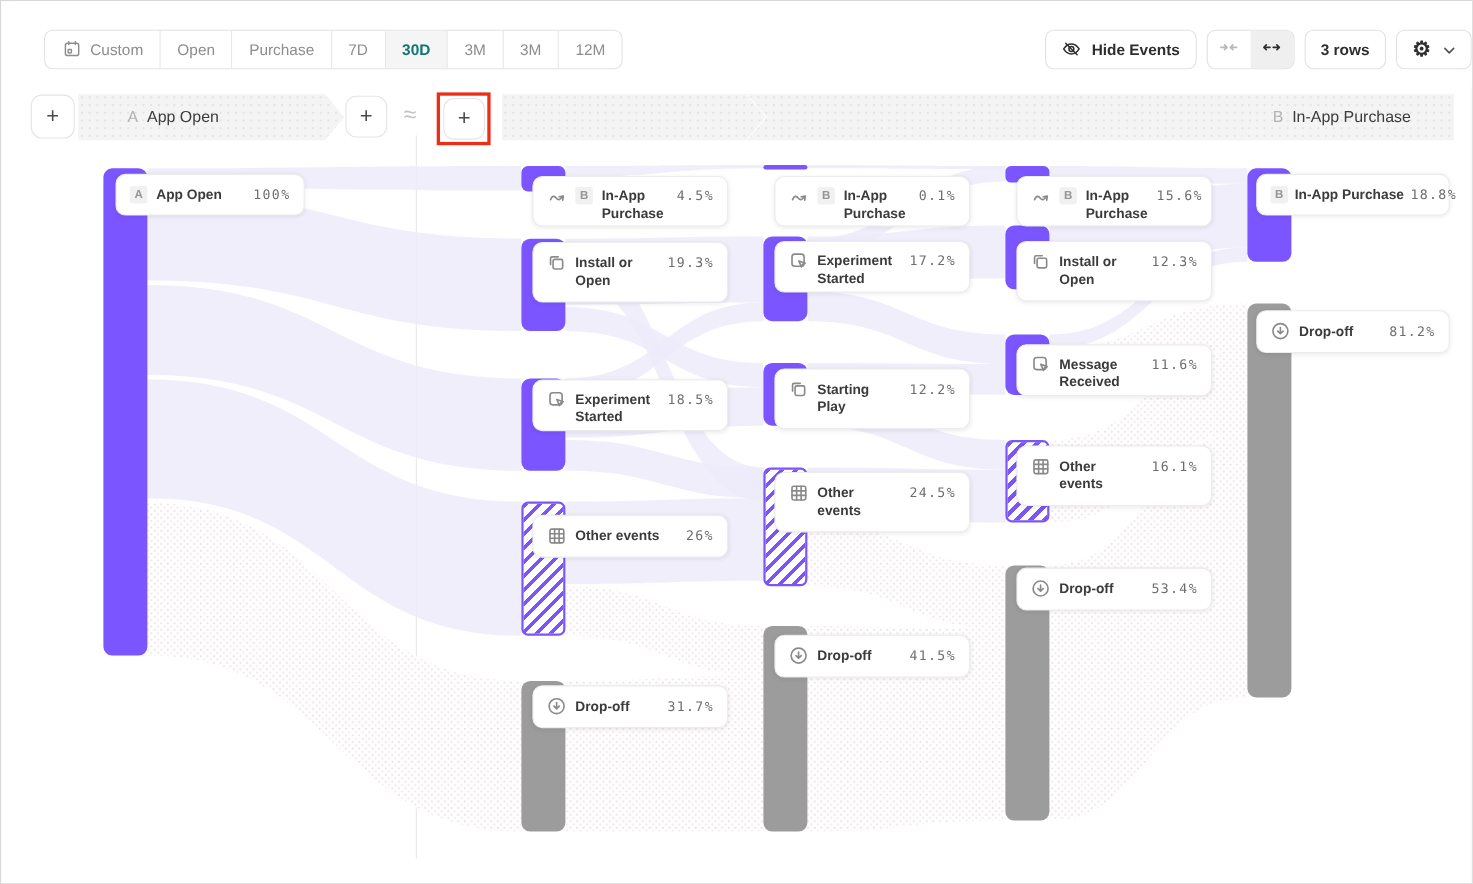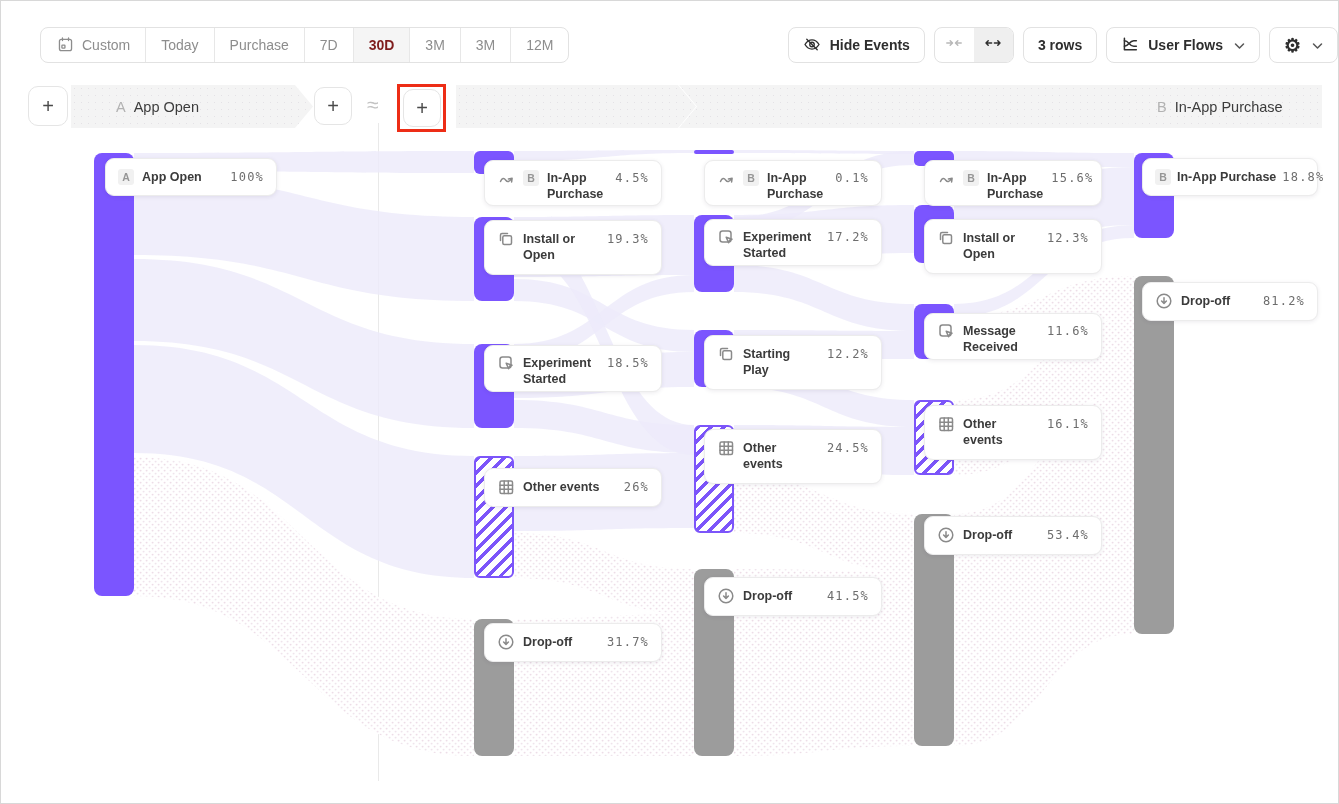--- a/index.html
+++ b/index.html
@@ -4,21 +4,21 @@
 <style>
   * { margin:0; padding:0; box-sizing:border-box; }
   html,body { width:1339px; height:804px; font-family:"Liberation Sans",sans-serif; background:#fff; }
   .frame { position:relative; width:1339px; height:804px; background:#fff; border:1px solid #d8d8d8; overflow:hidden; }
 
   
   .toolbar { position:absolute; left:12px; top:0; width:100%; height:78px; background:#fff;text-align:center; }
   .seg-dates { position:absolute; left:27px; top:26px; display:inline-flex; border:1px solid #e2e2e2; border-radius:8px; overflow:hidden; height:36px; background:#fff; }
   .seg-dates .seg { display:flex; align-items:center; gap:8px; padding:0 15px; font-size:14px; color:#8d8d8d; border-left:1px solid #e7e7e7; cursor:pointer; white-space:nowrap; }
   .seg-dates .seg:first-child { border-left:none; }
-  .seg-dates .seg.sel { background:#f5f5f5; color:#7f1d1d; font-weight:700; }
+  .seg-dates .seg.sel { background:#f5f5f5; color:#0f766e; font-weight:700; }
   .tb-right { position:absolute; right:12px; top:26px; display:flex; gap:9px; align-items:center; }
   .tb-btn { display:flex; align-items:center; gap:9px; height:36px; padding:12px 14px; border:1px solid #e2e2e2; border-radius:8px; background:#fff; font-size:14px; font-weight:600; color:#2e2e2e; cursor:pointer; white-space:nowrap; }
   .seg-arrows { display:flex; height:36px; border:1px solid #e2e2e2; border-radius:8px; overflow:hidden; background:#fff; }
   .seg-arrows .cell { width:39px; display:flex; align-items:center; justify-content:center; cursor:pointer; }
   .seg-arrows .cell.sel { background:#efefef; }
   .chev { margin-left:2px; }
 
   
   .steps { position:absolute; left:0; top:84px; width:100%; height:44px; }
   .plus-btn { position:absolute; width:40px; height:40px; border:1px solid #e5e5e5; border-radius:10px; background:#fff; display:flex; align-items:center; justify-content:center; font-size:20px; color:#4a4a4a; cursor:pointer; line-height:1; }
@@ -64,21 +64,21 @@
         <span class="nicon">
           <svg width="17" height="17" viewBox="0 0 18 18" style="stroke:#8d8d8d;fill:none;stroke-width:1.4;stroke-linecap:round;stroke-linejoin:round">
             <rect x="2.6" y="3.6" width="12.8" height="11.8" rx="2"></rect>
             <path d="M5.8 2 v2.8 M12.2 2 v2.8"></path>
             <rect x="5.2" y="9.6" width="3.2" height="3.2" rx="0.6"></rect>
           </svg>
         </span>
         <span>Custom</span>
       </div>
       <div class="seg">
-          <span>Today</span>
+          <span>Open</span>
         </div>
       <div class="seg">
           <span>Purchase</span>
         </div>
       <div class="seg">
           <span>7D</span>
         </div>
       <div class="seg sel">
           <span>30D</span>
         </div>
@@ -119,35 +119,20 @@
               <path d="M7.6 9 H2 M4.2 6.8 L2 9 L4.2 11.2 M10.4 9 H16 M13.8 6.8 L16 9 L13.8 11.2"></path>
             </svg>
           </span>
         </div>
       </div>
 
       <div class="tb-btn">
         <span>3 rows</span>
       </div>
 
-      <div class="tb-btn">
-        <span class="nicon ic-dark">
-          <svg width="19" height="19" viewBox="0 0 19 19" style="fill:none;stroke-width:1.6;stroke-linecap:round;stroke-linejoin:round">
-            <path d="M3.6 2.8 V15 H16.2"></path>
-            <path d="M3.6 5.6 C8.5 5.6 8.5 11.4 13.5 11.4 H16.2"></path>
-            <path d="M3.6 11.4 C8.5 11.4 8.5 5.6 13.5 5.6 H16.2"></path>
-          </svg>
-        </span>
-        <span>User Flows</span>
-        <span class="chev">
-          <svg width="11" height="8" viewBox="0 0 11 8" style="fill:none;stroke:#555;stroke-width:1.5;stroke-linecap:round;stroke-linejoin:round">
-              <path d="M1.5 2 L5.5 6 L9.5 2"></path>
-            </svg>
-        </span>
-      </div>
 
       <div class="tb-btn">
         <span class="gear-glyph">⚙</span>
         <span class="chev">
           <svg width="11" height="8" viewBox="0 0 11 8" style="fill:none;stroke:#555;stroke-width:1.5;stroke-linecap:round;stroke-linejoin:round">
               <path d="M1.5 2 L5.5 6 L9.5 2"></path>
             </svg>
         </span>
       </div>
     </div>

